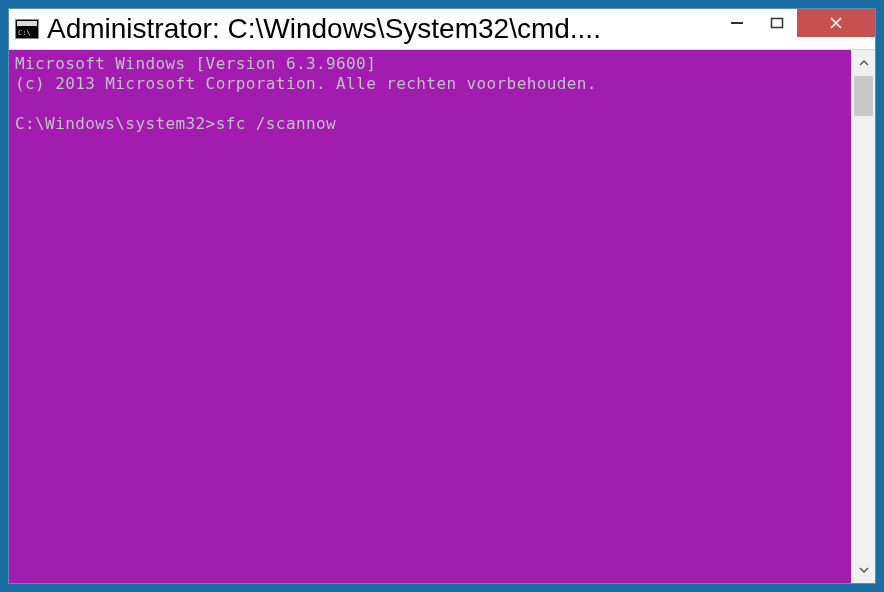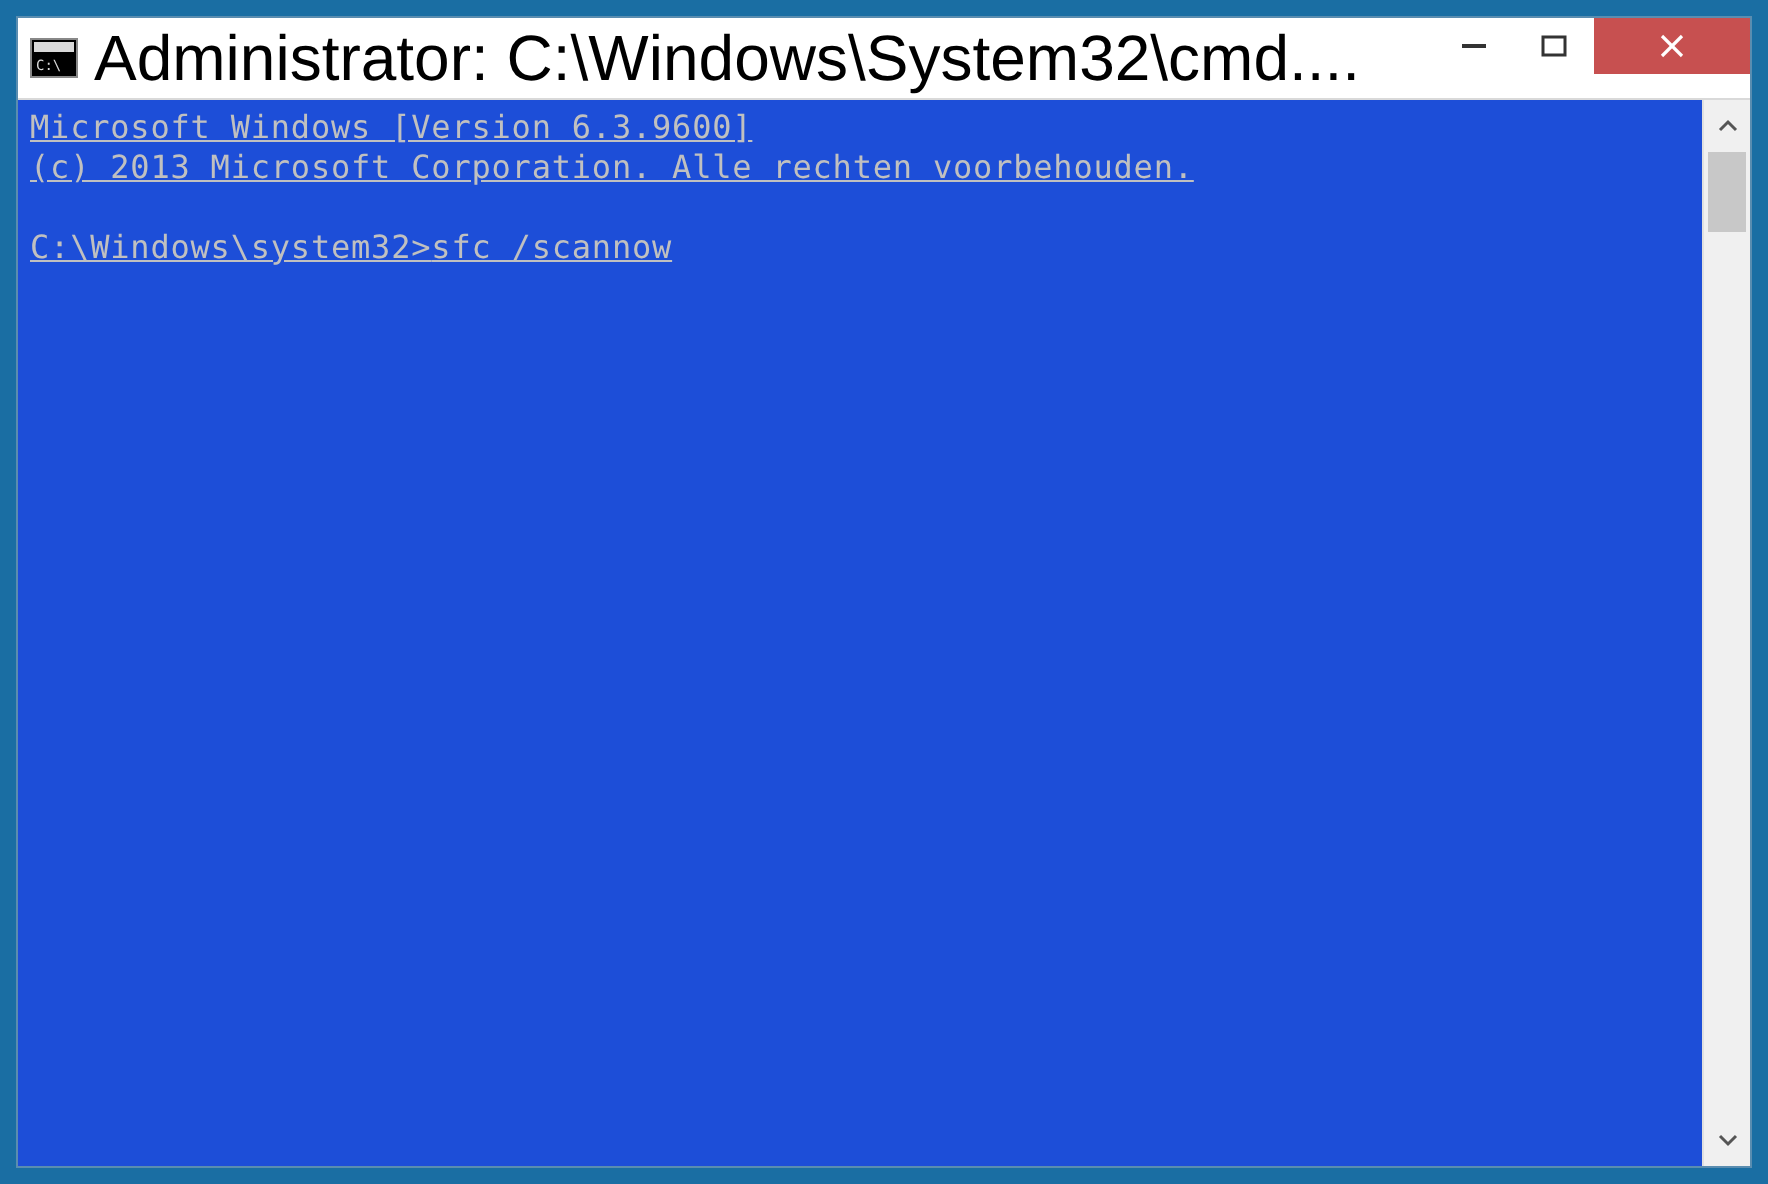--- a/index.html
+++ b/index.html
@@ -30,21 +30,21 @@
     position: relative;
     border: 1px solid #888;
   }
   .app-icon .ic-bar {
     position: absolute; top: 1px; left: 1px; right: 1px; height: 5px; background: #d9d9d9;
   }
   .app-icon .ic-txt {
     position: absolute; bottom: 1px; left: 2px; color: #d9d9d9; font-size: 7px; font-family: monospace; line-height: 7px;
   }
   .title-text {
-    font-size: 32px;
+    font-size: 28px;
     color: #000000;
     white-space: nowrap;
     overflow: hidden;
     flex: 1;
     letter-spacing: 0px;
   }
   .win-controls {
     display: flex;
     height: 30px;
     align-self: flex-start;
@@ -75,30 +75,29 @@
   .win-btn svg { display:block; }
   .console-wrap {
     flex: 1;
     display: flex;
     background: #ffffff;
     padding: 0 0 0 0;
     border-top: 1px solid #d9d9d9;
   }
   .console {
     flex: 1;
-    background: #1d4ed8;
+    background: #a21caf;
     color: #c0c0c0;
     font-family: "Consolas", "Lucida Console", monospace;
     font-size: 16px;
     line-height: 20px;
     padding: 4px 6px;
     white-space: pre;
     overflow: hidden;
     letter-spacing: 0.4px;
-    text-decoration: underline;
   }
   .console .prompt-line { color: #c0c0c0; }
   .scrollbar {
     width: 24px;
     background: #f0f0f0;
     display: flex;
     flex-direction: column;
     border-left: 1px solid #e0e0e0;
   }
   .sb-btn {

